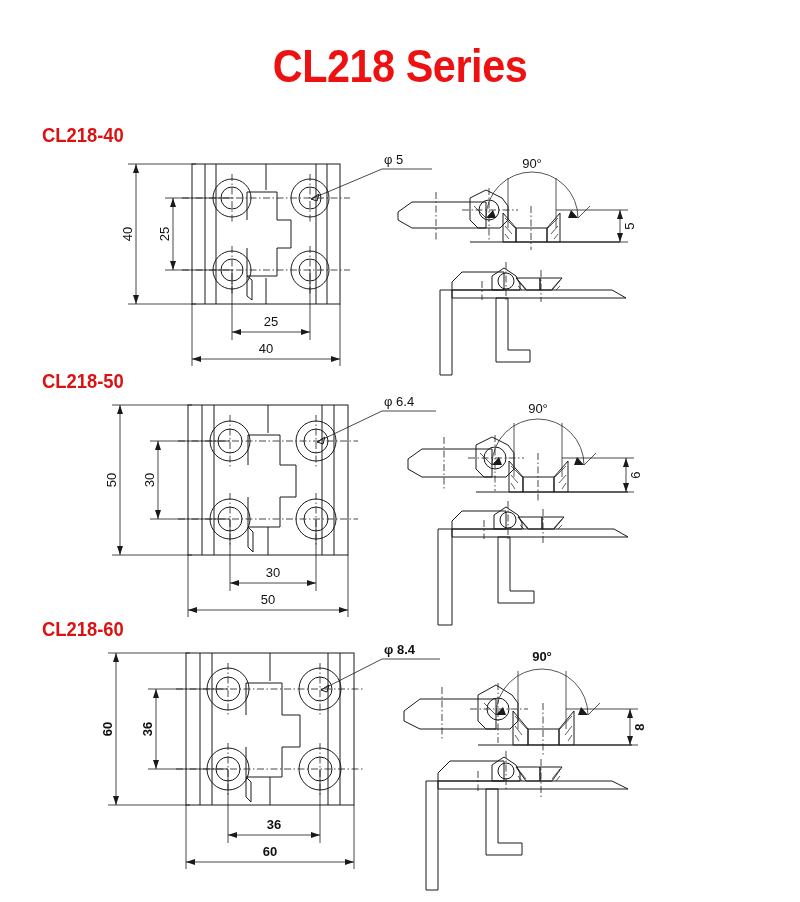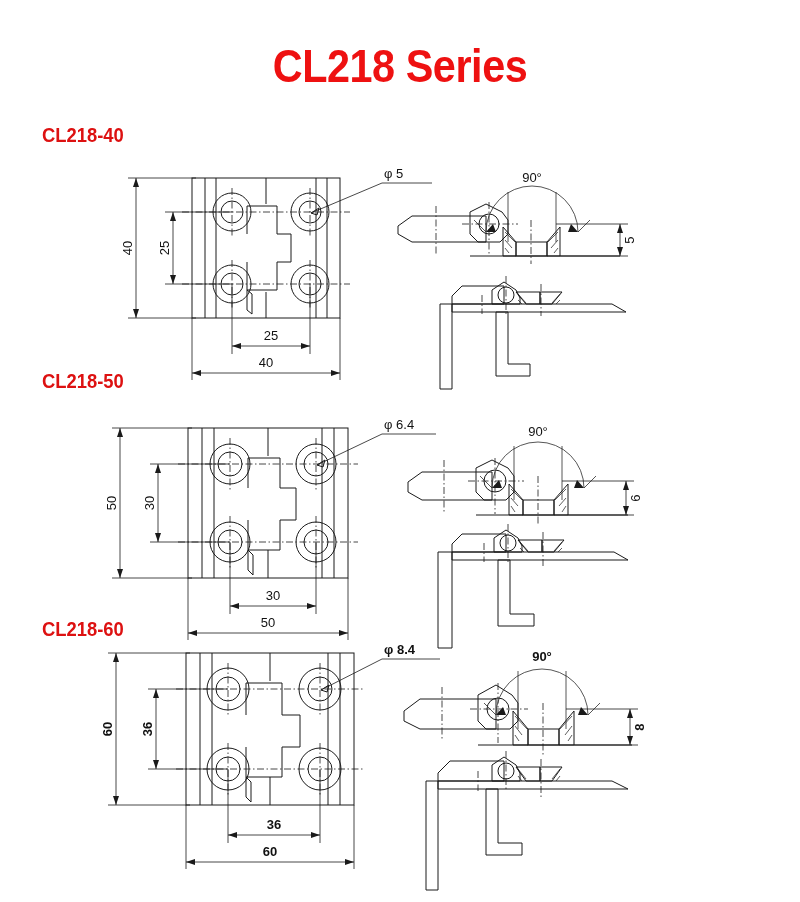--- a/index.html
+++ b/index.html
@@ -37,21 +37,21 @@
 </style>
 </head>
 <body>
 
 <div id="page">
 
   <div class="title">CL218 Series</div>
 
   <div class="model-label" style="left:42px;top:124px;">CL218-40</div>
 
-  <div class="svgwrap" style="top:164px;">
+  <div class="svgwrap" style="top:150px;">
   <svg width="800" height="225" viewBox="0 0 800 225">
 
     <g>
 
       <rect class="ln" x="192" y="14" width="148" height="140"></rect>
 
       <line class="ln" x1="205" y1="14" x2="205" y2="154"></line>
       <line class="ln" x1="216" y1="14" x2="216" y2="154"></line>
       <line class="ln" x1="316" y1="14" x2="316" y2="154"></line>
       <line class="ln" x1="327" y1="14" x2="327" y2="154"></line>
@@ -194,21 +194,21 @@
       <path class="ln" d="M452,140 L612,140 L626,148 L452,148 Z"></path>
 
       <path class="ln" d="M440,140 L452,140 L452,225 L440,225 Z"></path>
       <path class="ln" d="M496,148 L508,148 L508,200 L530,200 L530,212 L496,212 Z"></path>
     </g>
   </svg>
   </div>
 
   <div class="model-label" style="left:42px;top:370px;">CL218-50</div>
 
-  <div class="svgwrap" style="top:418px;">
+  <div class="svgwrap" style="top:395px;">
   <svg width="800" height="230" viewBox="0 0 800 230">
 
     <g>
       <rect class="ln" x="188" y="10" width="160" height="150"></rect>
       <line class="ln" x1="202" y1="10" x2="202" y2="160"></line>
       <line class="ln" x1="214" y1="10" x2="214" y2="160"></line>
       <line class="ln" x1="322" y1="10" x2="322" y2="160"></line>
       <line class="ln" x1="334" y1="10" x2="334" y2="160"></line>
       <line class="ln" x1="268" y1="10" x2="268" y2="38"></line>
       <line class="ln" x1="268" y1="132" x2="268" y2="160"></line>

